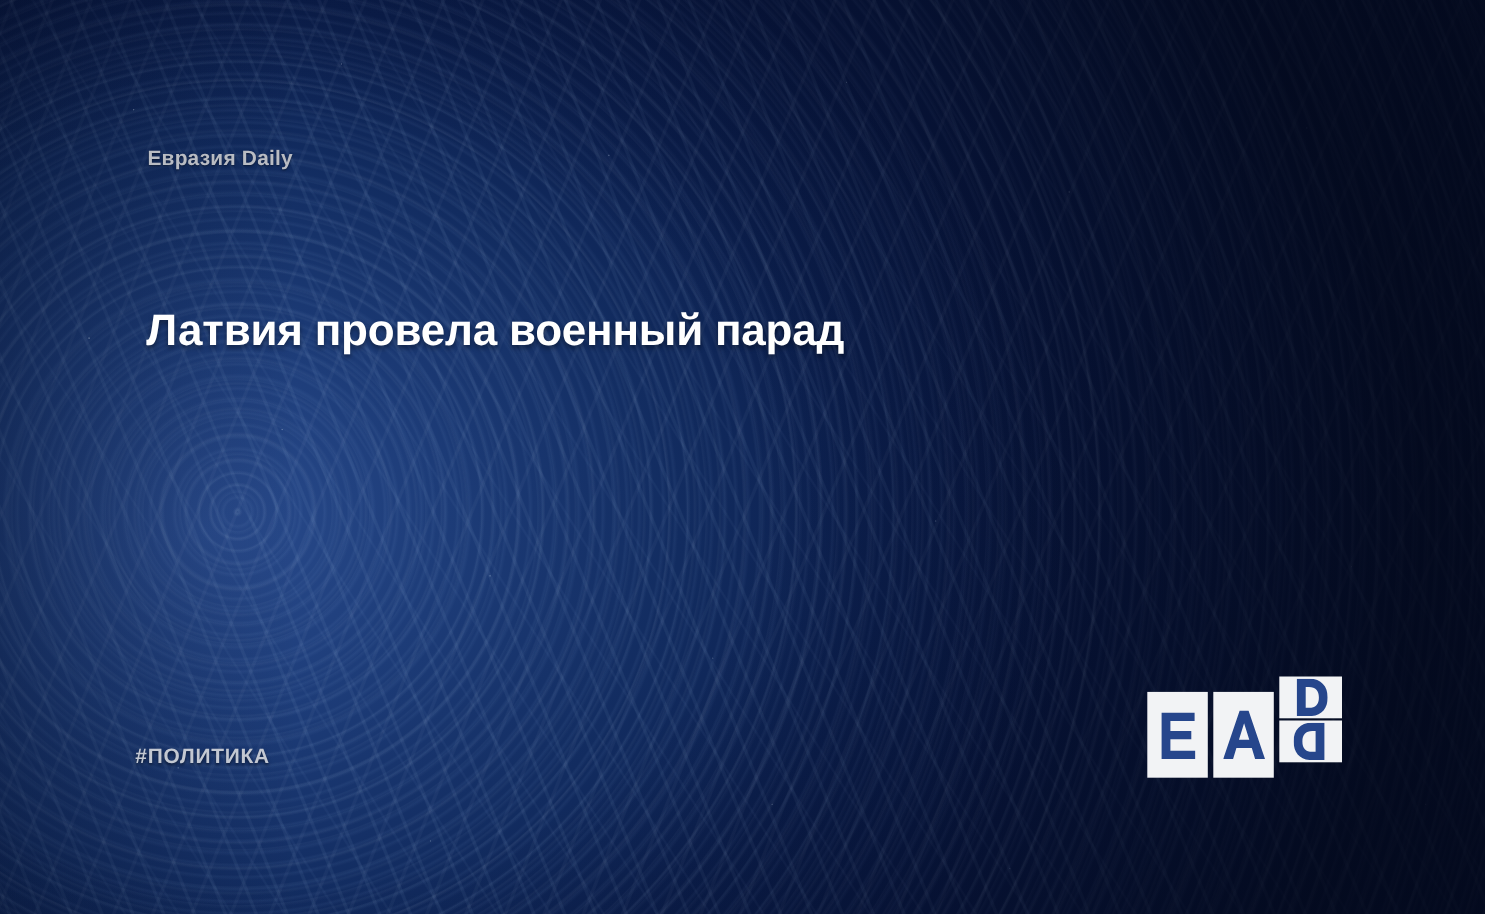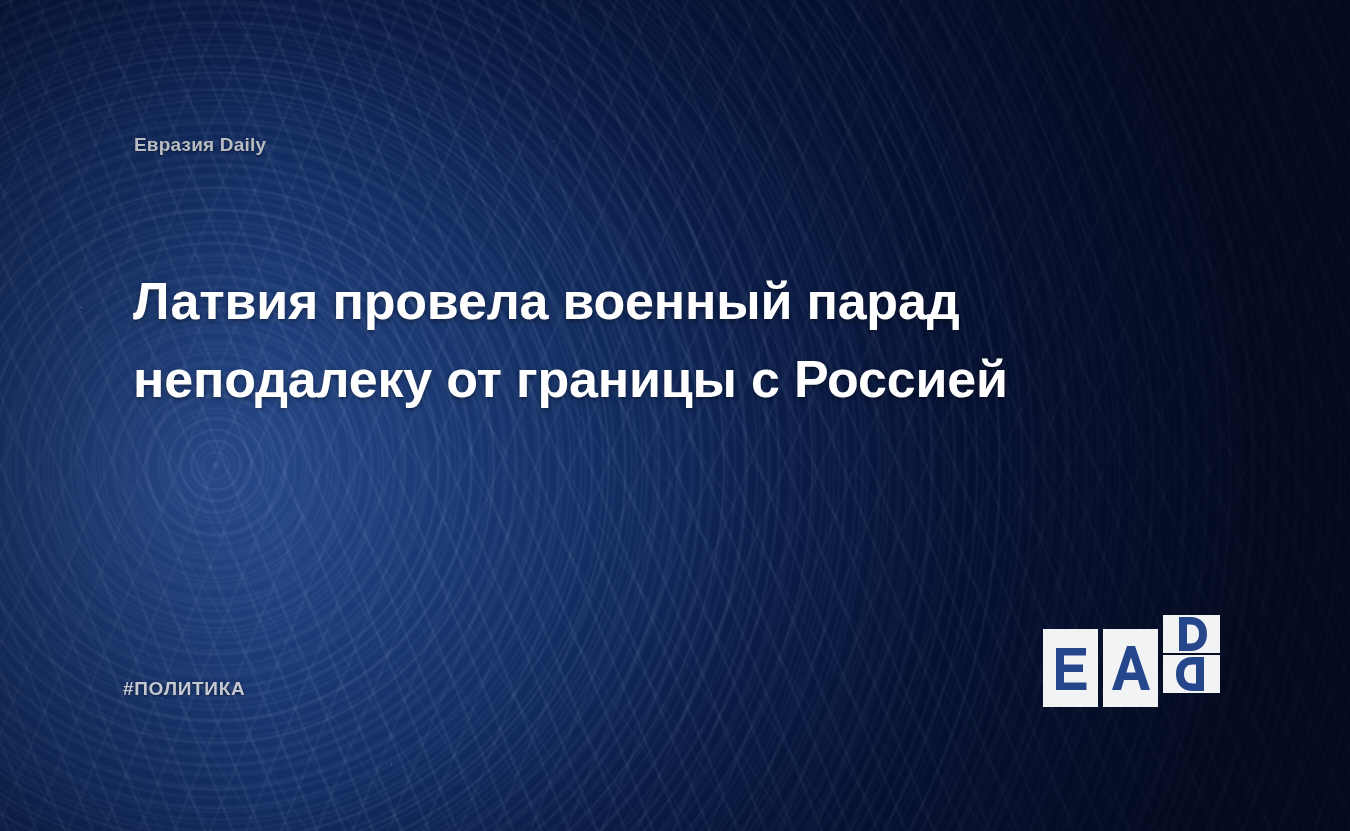--- a/index.html
+++ b/index.html
@@ -145,21 +145,21 @@
     text-shadow: 0 1px 2px rgba(0,0,0,.45);
     white-space: nowrap;
   }
 
   .headline {
     position: absolute;
     left: 133px;
     top: 262px;
     width: 960px;
     margin: 0;
-    font-size: 52px;
+    font-size: 40px;
     font-weight: bold;
     line-height: 78px;
     color: #ffffff;
     letter-spacing: -0.2px;
     text-shadow: 0 2px 5px rgba(0,0,0,.40);
   }
   .headline .hl-line { display: block; white-space: nowrap; }
 
   .tag {
     position: absolute;
@@ -230,21 +230,20 @@
   <div class="bg-layer bg-streaks-b"></div>
   <div class="bg-layer bg-speckle"></div>
   <div class="bg-layer bg-vignette"></div>
 
   <div class="content">
 
     <div class="brand">Евразия Daily</div>
 
     <h1 class="headline">
       <span class="hl-line">Латвия провела военный парад</span>
-      <span class="hl-line">неподалеку от границы с Россией</span>
     </h1>
 
     <div class="tag">#ПОЛИТИКА</div>
 
     <div class="logo">
 
       <div class="tile tile-e">
         <span>
           <svg width="34" height="44" viewBox="0 0 34 44" aria-hidden="true">
             <path class="glyph" d="M2 2 H32 V9.5 H10 V18.5 H29 V26 H10 V36.5 H32.5 V44 H2 Z"></path>

